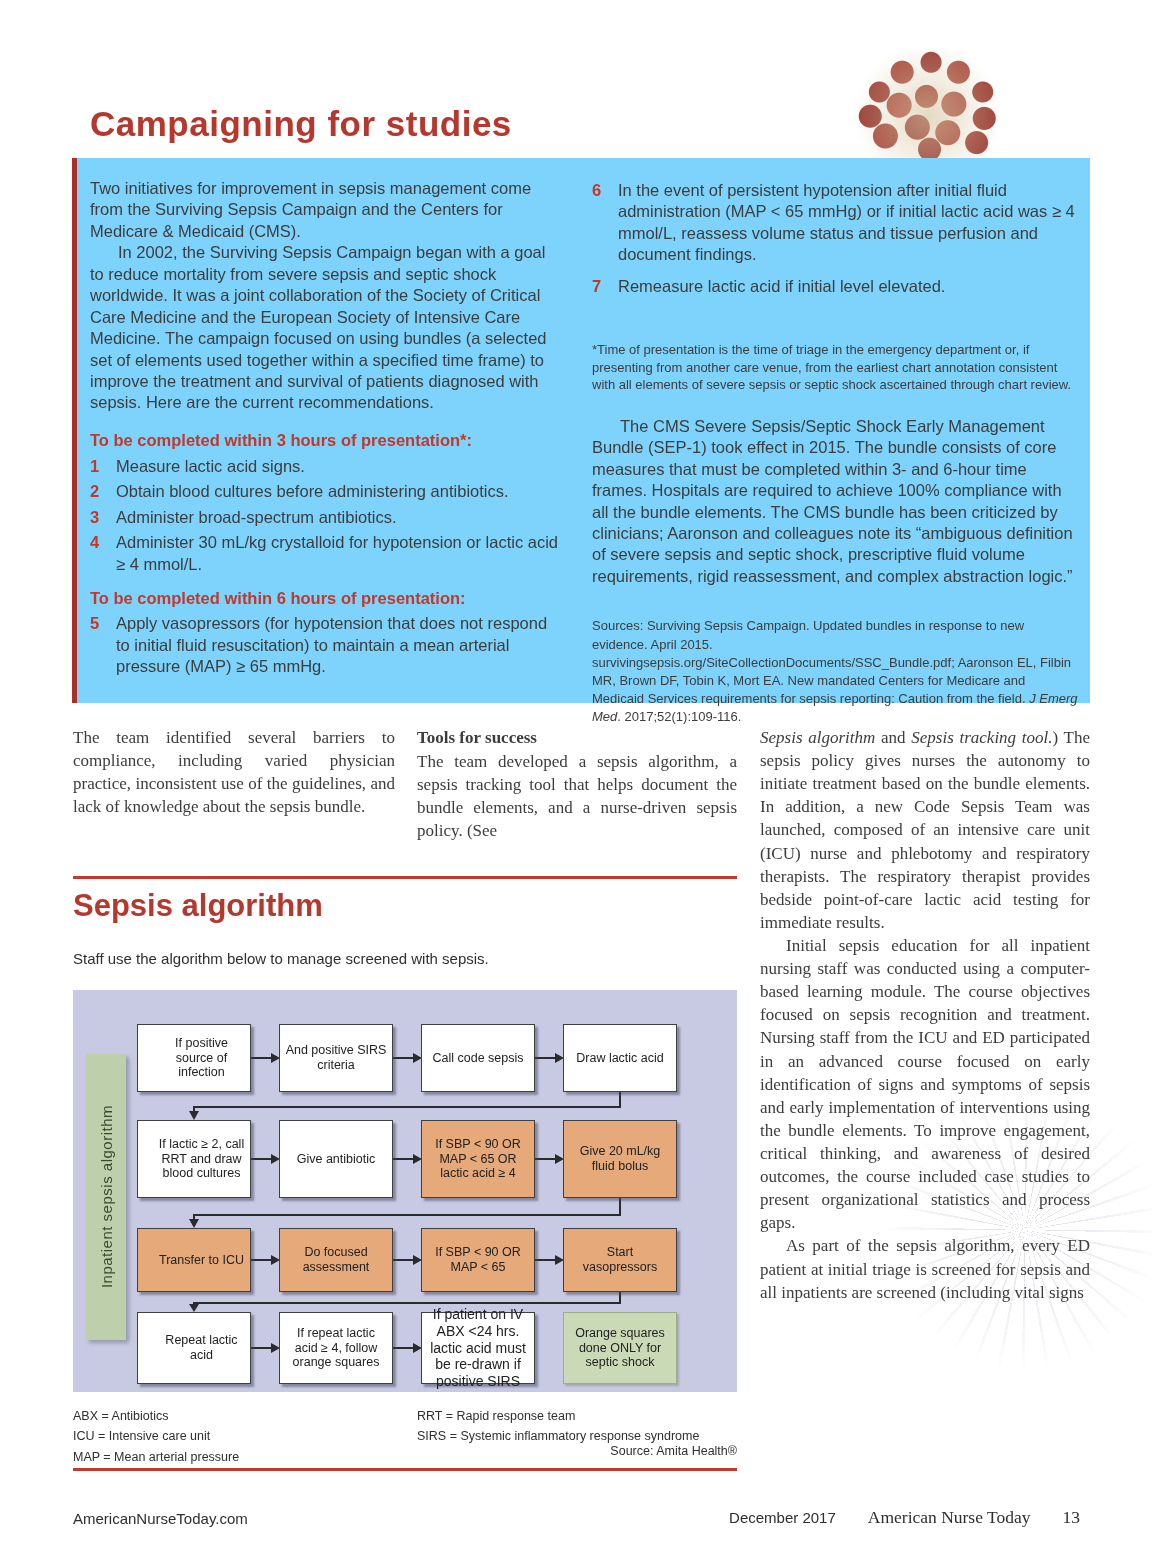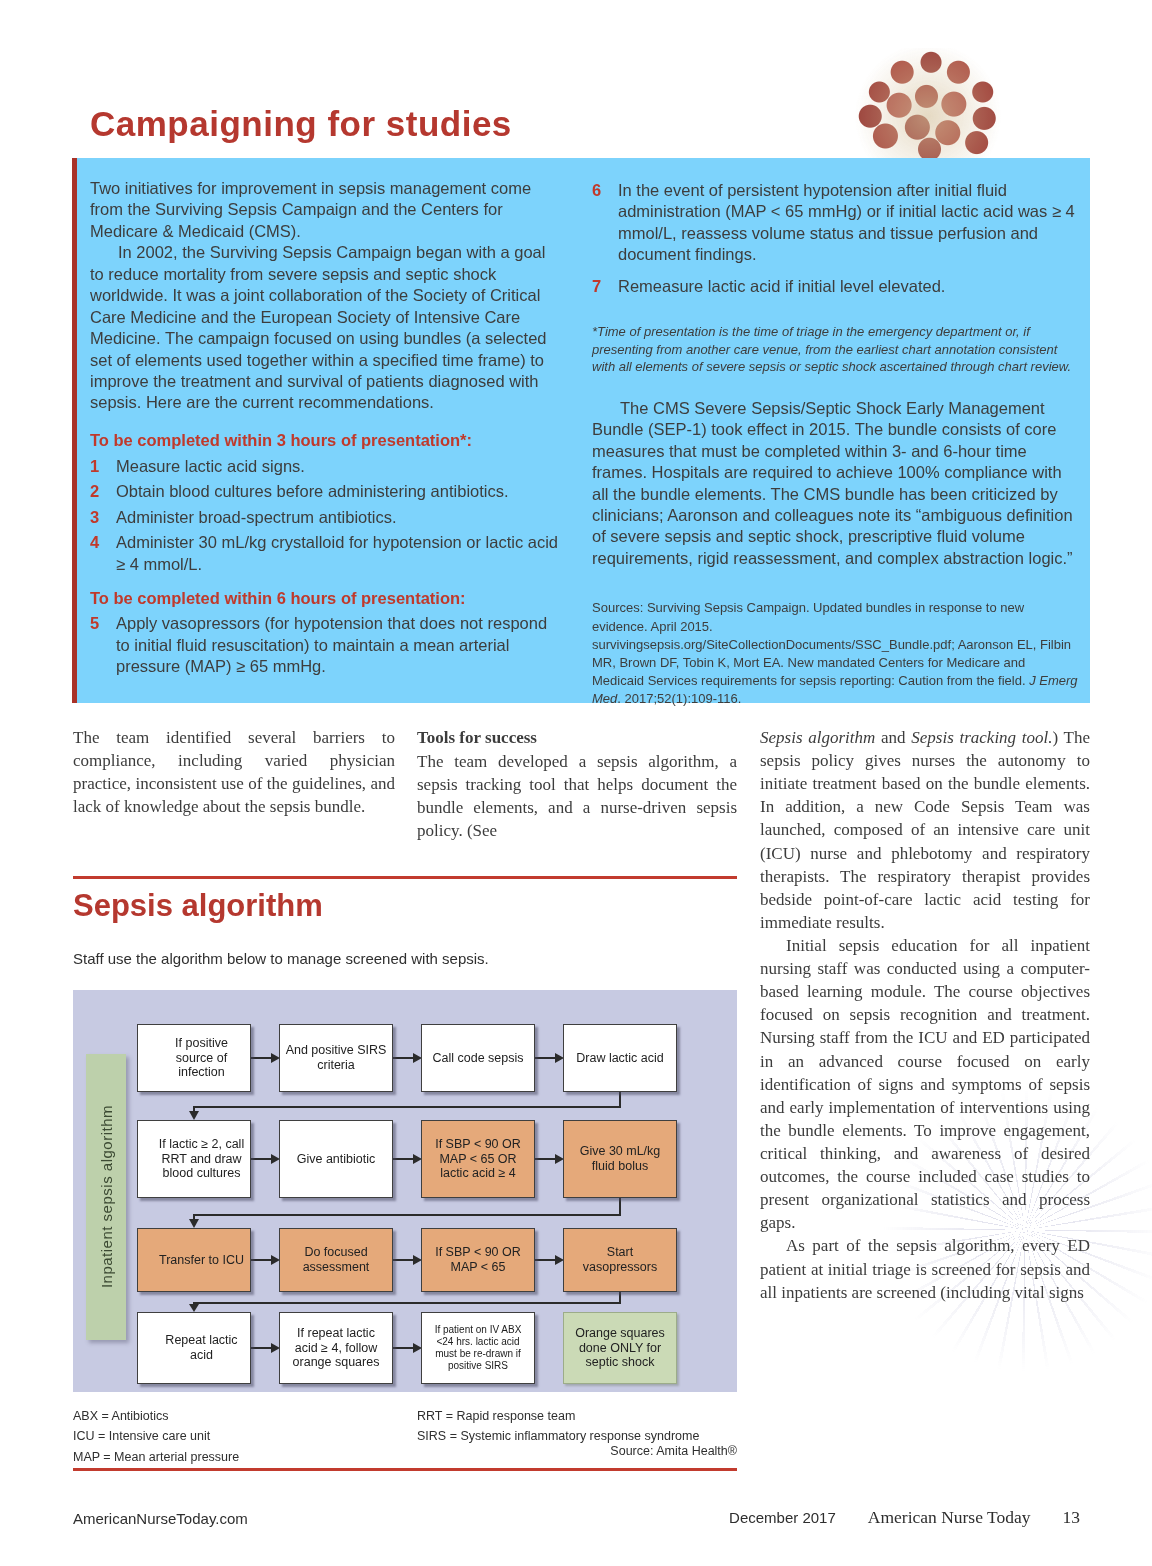--- a/index.html
+++ b/index.html
@@ -39,21 +39,21 @@
   .cream-box{position:absolute;left:77px;top:158px;width:1013px;height:545px;background:#7dd3fc;
     box-sizing:border-box;padding:20px 12px 14px 13px;display:flex;gap:30px;}
   .cb-col{font-size:16.5px;line-height:1.3;color:#3d3d3d;}
   .cb-left{width:472px;}
   .cb-right{width:486px;}
   .cb-p2{text-indent:28px;margin-top:0;}
   .subhead{color:#c0392b;font-weight:bold;margin-top:13px;margin-bottom:2px;}
   .item{display:flex;margin:4px 0;}
   .item .num{color:#c0392b;font-weight:bold;width:26px;flex:0 0 26px;}
   .item .itext{flex:1;}
-  .footnote{font-size:13px;line-height:1.35;margin-top:26px;color:#3d3d3d;font-style:italic;}
+  .footnote{font-size:13px;line-height:1.35;margin-top:44px;color:#3d3d3d;}
   .cms-par{margin-top:22px;text-indent:28px;}
   .sources{font-size:13px;line-height:1.4;margin-top:30px;}
   .it{font-style:italic;}
 
   
   .serifcol{position:absolute;font-family:"Liberation Serif",serif;font-size:17px;
     line-height:1.36;color:#3c3c3c;text-align:justify;}
   .col1{left:73px;top:726px;width:322px;}
   .col2{left:417px;top:726px;width:320px;}
   .col3{left:760px;top:726px;width:330px;z-index:2;}
@@ -77,21 +77,21 @@
     justify-content:center;text-align:center;padding:2px 5px;font-size:12.5px;line-height:1.18;
     color:#222;background:#ffffff;border:1.5px solid #3f3f3f;
     box-shadow:3px 3px 2px rgba(70,70,95,.5);}
   .fc1{left:64px;padding-left:20px;}.fc2{left:206px;}.fc3{left:348px;}.fc4{left:490px;}
   .fr1{top:34px;height:68px;}
   .fr2{top:130px;height:78px;}
   .fr3{top:238px;height:64px;}
   .fr4{top:322px;height:72px;}
   .fb.orange{background:#e5a97a;}
   .fb.green{background:#cbdab6;border:1px solid #9cac89;box-shadow:2px 2px 2px rgba(95,105,85,.35);}
-  .fb.small{font-size:10px;line-height:1.2;}
+  .fb.small{font-size:14px;line-height:1.2;}
   .connectors{position:absolute;left:0;top:0;pointer-events:none;}
 
   
   .legend-left{position:absolute;left:73px;top:1406px;font-size:12.5px;line-height:1.62;color:#2f2f2f;}
   .legend-right{position:absolute;left:417px;top:1406px;font-size:12.5px;line-height:1.62;color:#2f2f2f;}
   .legend-source{position:absolute;left:417px;top:1444px;width:320px;text-align:right;
     font-size:12.5px;color:#2f2f2f;}
 
   
   .footer-site{position:absolute;left:73px;top:1510px;font-size:15px;color:#2e2e2e;}
@@ -214,21 +214,21 @@
     </div>
 
     <div class="fb fc1 fr1">If positive source of infection</div>
     <div class="fb fc2 fr1">And positive SIRS criteria</div>
     <div class="fb fc3 fr1">Call code sepsis</div>
     <div class="fb fc4 fr1">Draw lactic acid</div>
 
     <div class="fb fc1 fr2">If lactic ≥ 2, call RRT and draw blood cultures</div>
     <div class="fb fc2 fr2">Give antibiotic</div>
     <div class="fb fc3 fr2 orange">If SBP &lt; 90 OR MAP &lt; 65 OR lactic acid ≥ 4</div>
-    <div class="fb fc4 fr2 orange">Give 30 mL/kg fluid bolus</div>
+    <div class="fb fc4 fr2 orange">Give 20 mL/kg fluid bolus</div>
 
     <div class="fb fc1 fr3 orange">Transfer to ICU</div>
     <div class="fb fc2 fr3 orange">Do focused assessment</div>
     <div class="fb fc3 fr3 orange">If SBP &lt; 90 OR MAP &lt; 65</div>
     <div class="fb fc4 fr3 orange">Start vasopressors</div>
 
     <div class="fb fc1 fr4">Repeat lactic acid</div>
     <div class="fb fc2 fr4">If repeat lactic acid ≥ 4, follow orange squares</div>
     <div class="fb fc3 fr4 small">If patient on IV ABX &lt;24 hrs. lactic acid must be re-drawn if positive SIRS</div>
     <div class="fb fc4 fr4 green">Orange squares done ONLY for septic shock</div>

